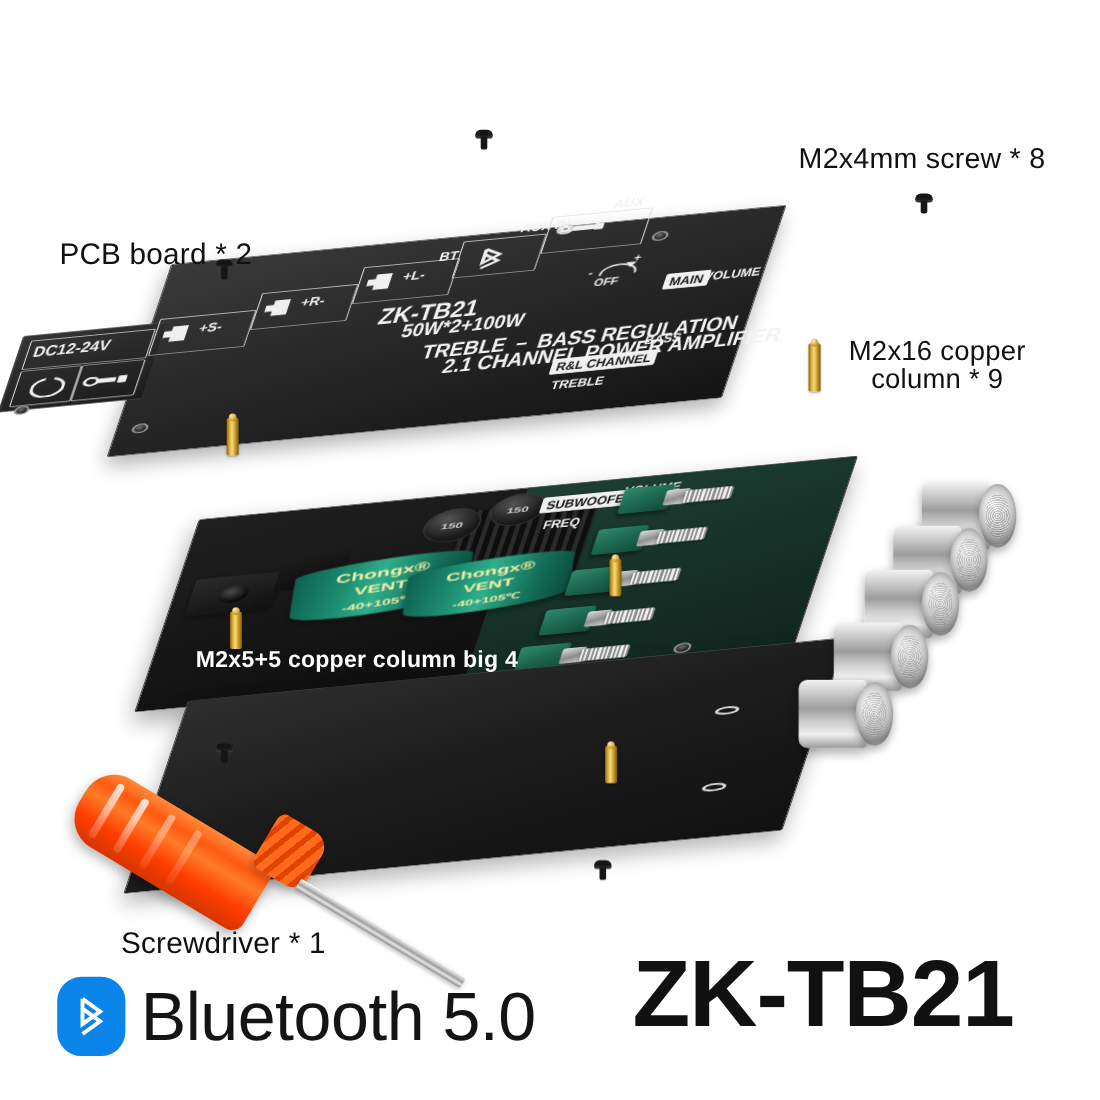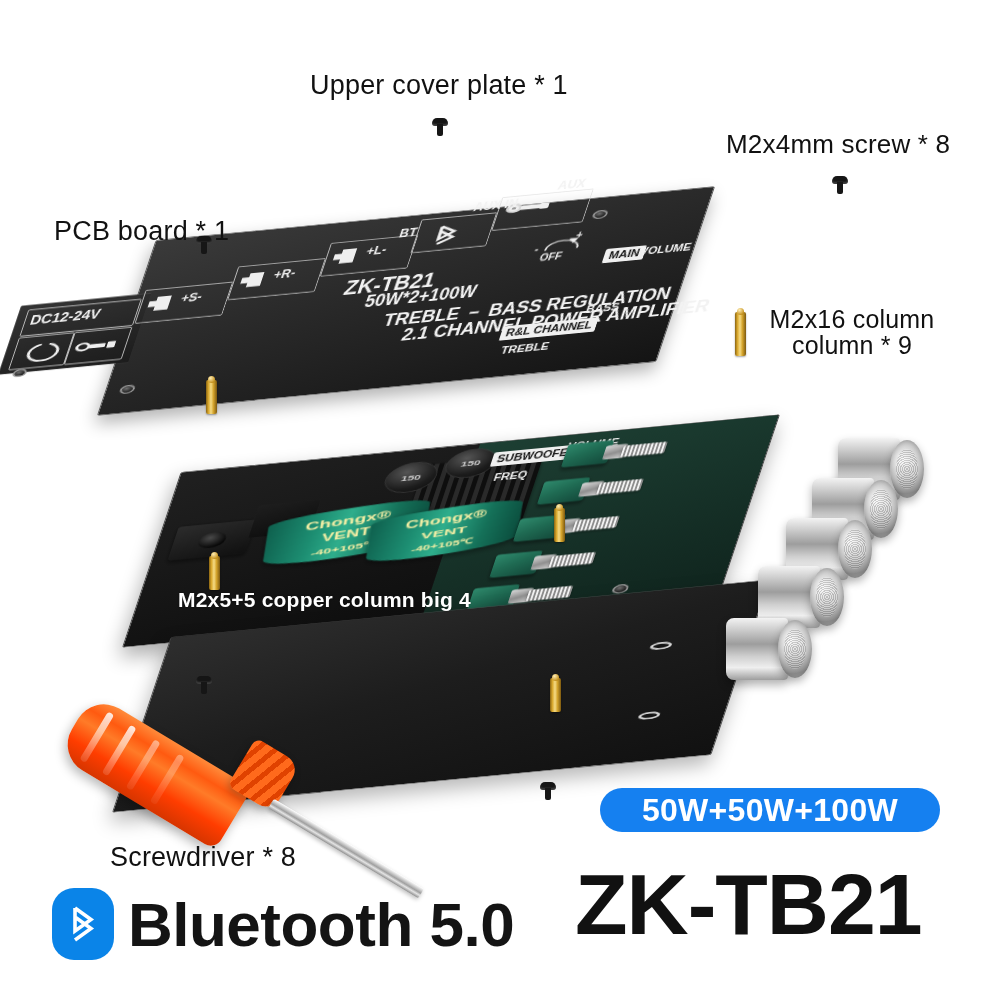--- a/index.html
+++ b/index.html
@@ -215,21 +215,21 @@
   }
   #model-name{
     position:absolute;left:575px;top:855px;
     font-weight:700;color:#111;letter-spacing:-1px;
   }
   #bt-logo-group{position:absolute;left:52px;top:888px;display:flex;align-items:center;gap:14px;}
   #bt-mark{
     width:62px;height:72px;border-radius:22px;position:relative;flex:none;
   }
   #bt-mark svg{position:absolute;left:50%;top:50%;transform:translate(-50%,-50%);}
-  #bt-text{font-weight:700;color:#141414;letter-spacing:-.5px;}
+  #bt-text{font-weight:400;color:#141414;letter-spacing:-.5px;}
 </style>
 </head>
 <body>
 
 <div id="stage">
 
   <div class="plate" id="upper-plate">
 
     <div class="tab">
       <div class="iocell" style="left:8px;top:8px;width:112px;height:44px;"></div>
@@ -423,38 +423,36 @@
     <div class="handle">
       <i style="left:22px;"></i>
         <i style="left:48px;"></i>
         <i style="left:76px;opacity:.55;"></i>
         <i style="left:104px;opacity:.4;"></i>
     </div>
     <div class="collar"></div>
     <div class="shaft"></div>
   </div>
 
-  <div class="lbl" style="left:310px;top:70px;font-size:27px;">Upper cover plate * 1</div>
 
   <div class="lbl" style="left:726px;top:130px;font-size:26px;">M2x4mm screw * 8</div>
 
-  <div class="lbl" style="left:54px;top:216px;font-size:27px;">PCB board * 1</div>
+  <div class="lbl" style="left:54px;top:216px;font-size:27px;">PCB board * 2</div>
 
   <div class="lbl two" style="left:758px;top:306px;width:188px;font-size:25px;">
-    <span>M2x16 column</span><br>
+    <span>M2x16 copper</span><br>
     <span>column * 9</span>
   </div>
 
   <div class="lbl white" style="left:178px;top:588px;font-size:21px;">M2x5+5 copper column big 4</div>
 
 
-  <div class="lbl" style="left:110px;top:842px;font-size:27px;">Screwdriver * 8</div>
-
-
-  <div id="wattage-badge" style="font-size:32px;background:#1580f0;">50W+50W+100W</div>
+  <div class="lbl" style="left:110px;top:842px;font-size:27px;">Screwdriver * 1</div>
+
+
 
   <div id="model-name" style="font-size:86px;">ZK-TB21</div>
 
   <div id="bt-logo-group">
     <div id="bt-mark" style="background:#0a84e8;">
       <svg width="34" height="46" viewBox="0 0 34 46">
         <path d="M9 7 L25 18.5 L9 30 L9 7 M9 39 L25 27.5 L9 16" fill="none" stroke="#ffffff" stroke-width="3.6" stroke-linejoin="miter"></path>
       </svg>
     </div>
     <div id="bt-text" style="font-size:62px;">Bluetooth 5.0</div>

